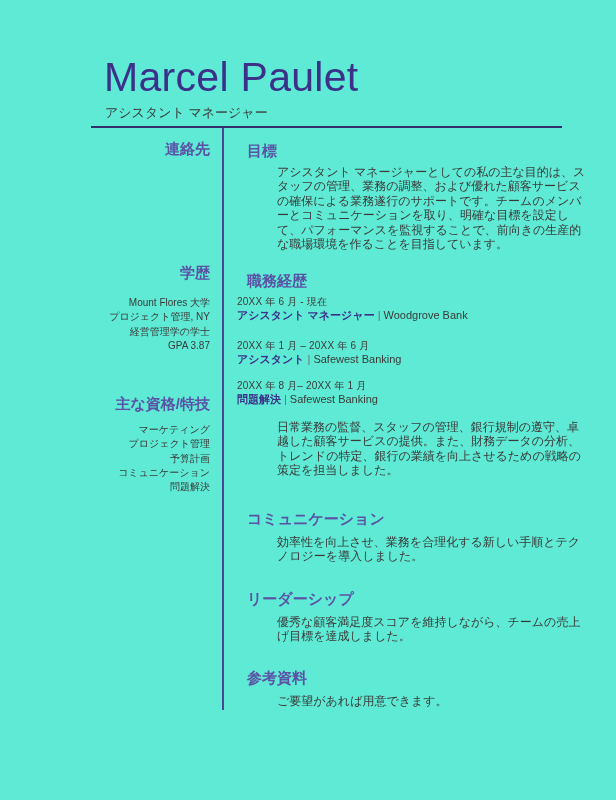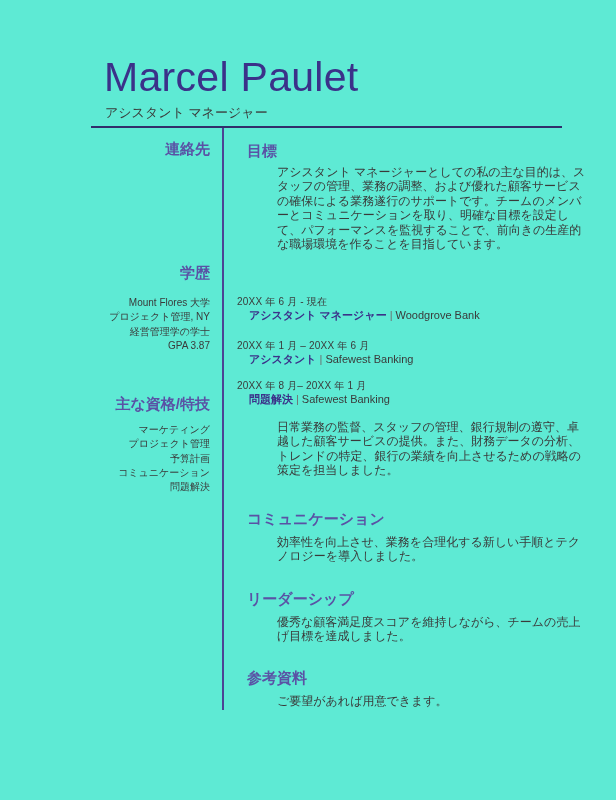--- a/index.html
+++ b/index.html
@@ -44,21 +44,21 @@
     font-size:15px; font-weight:700; color:#5a52a5; line-height:18px;margin-left:10px;
   }
   .main-text {
     position:absolute; left:237px; width:312px;
     font-size:12px; line-height:14.4px; color:#3a3a3a;margin-left:40px;
   }
   .exp-entry { position:absolute; left:237px; width:312px; }
   .exp-date {
     font-size:10px; line-height:13px; color:#3a3a3a; letter-spacing:0.2px;
   }
-  .exp-role-line { font-size:11px; line-height:15px;margin-left:12px; }
+  .exp-role-line { font-size:11px; line-height:15px; }
   .exp-role { font-weight:700; color:#3b3189; }
   .exp-sep { color:#6e6e6e; padding:0 3px; }
   .exp-company { color:#3a3a3a; }
 </style>
 </head>
 <body>
 
 <div class="page">
 
   <h1 class="name">Marcel Paulet</h1>
@@ -81,20 +81,21 @@
     <div>マーケティング</div>
     <div>プロジェクト管理</div>
     <div>予算計画</div>
     <div>コミュニケーション</div>
     <div>問題解決</div>
   </div>
 
   <h2 class="main-title" style="top:142px">目標</h2>
   <p class="main-text" style="top:165px">アシスタント マネージャーとしての私の主な目的は、スタッフの管理、業務の調整、および優れた顧客サービスの確保による業務遂行のサポートです。チームのメンバーとコミュニケーションを取り、明確な目標を設定して、パフォーマンスを監視することで、前向きの生産的な職場環境を作ることを目指しています。</p>
 
+  <h2 class="main-title" style="top:272px">職務経歴</h2>
 
   <div class="exp-entry" style="top:295px">
     <div class="exp-date">20XX 年 6 月 - 現在</div>
     <div class="exp-role-line">
       <span class="exp-role">アシスタント マネージャー</span><span class="exp-sep">|</span><span class="exp-company">Woodgrove Bank</span>
     </div>
   </div>
 
   <div class="exp-entry" style="top:339px">
     <div class="exp-date">20XX 年 1 月 – 20XX 年 6 月</div>

